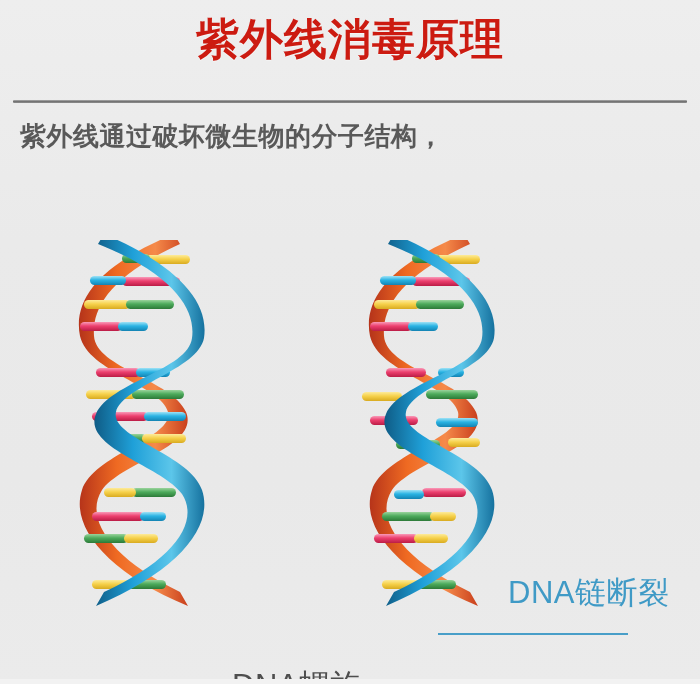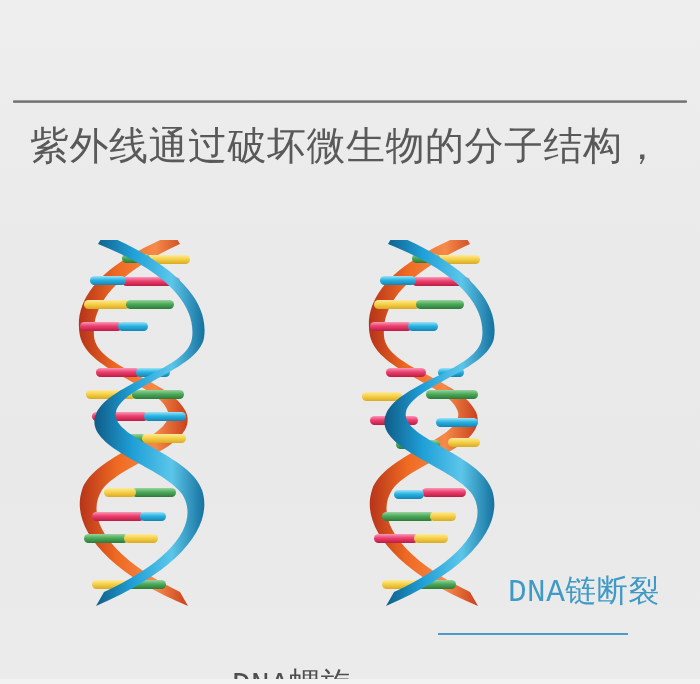--- a/index.html
+++ b/index.html
@@ -41,37 +41,37 @@
     left: 13px;
     width: 674px;
     height: 3px;
     background: linear-gradient(180deg, #b9b9b9 0%, #6f6f6f 40%, #8e8e8e 100%);
     border-radius: 1px;
   }
   
   #intro {
     position: absolute;
     top: 118px;
-    left: 30px;
+    left: 20px;
     width: 660px;
     color: #595959;
-    font-size: 39px;
+    font-size: 26px;
     line-height: 1.42;
     letter-spacing: 0.5px;
+    font-weight: bold;
   }
   #intro .line { display: block; white-space: nowrap; }
 
   
   #diagram {
     position: absolute;
     top: 232px;
     left: 0;
     width: 700px;
     height: 452px;
-    font-family: Liberation Mono, monospace;
   }
   .helix-wrap { position: absolute; top: 8px; }
   #helix-before { left: 62px; }
   #helix-after  { left: 352px; }
   .helix-svg { display: block; }
 
   
   .dna-label {
     position: absolute;
     white-space: nowrap;
@@ -106,20 +106,21 @@
     left: 0; bottom: 0;
     width: 700px; height: 5px;
     background: #f2f2f2;
   }
 </style>
 </head>
 <body>
 
 <div id="page">
 
+  <div id="title">紫外线消毒原理</div>
   <div id="divider"></div>
 
   <div id="intro">
     <span class="line">紫外线通过破坏微生物的分子结构，</span>
   </div>
 
   <div id="diagram">
 
     <div class="helix-wrap" id="helix-before">
       <svg class="helix-svg" width="160" height="372" viewBox="0 0 160 372">

